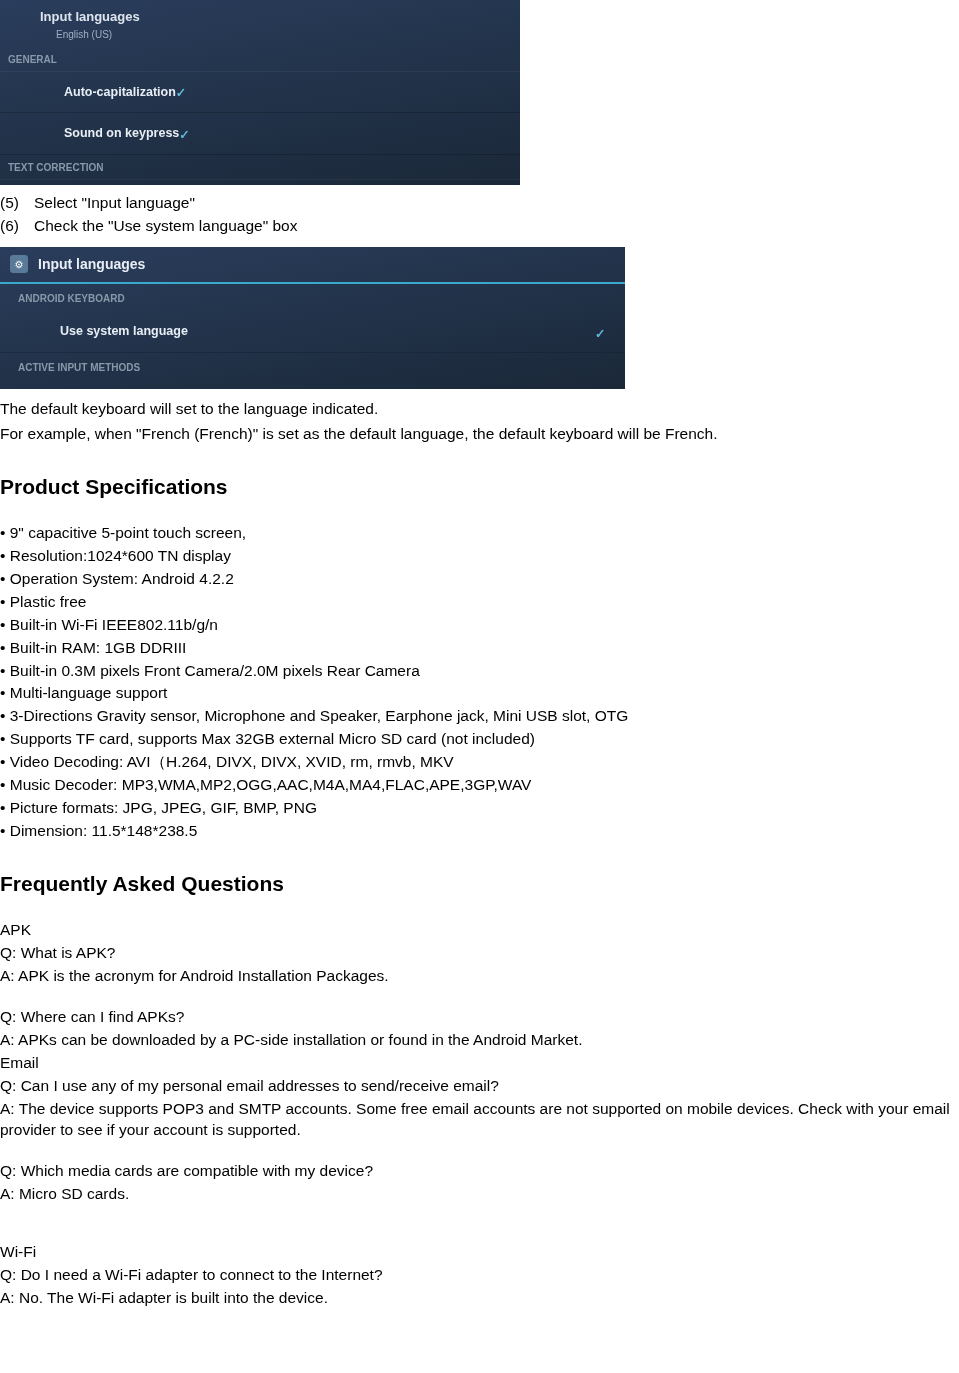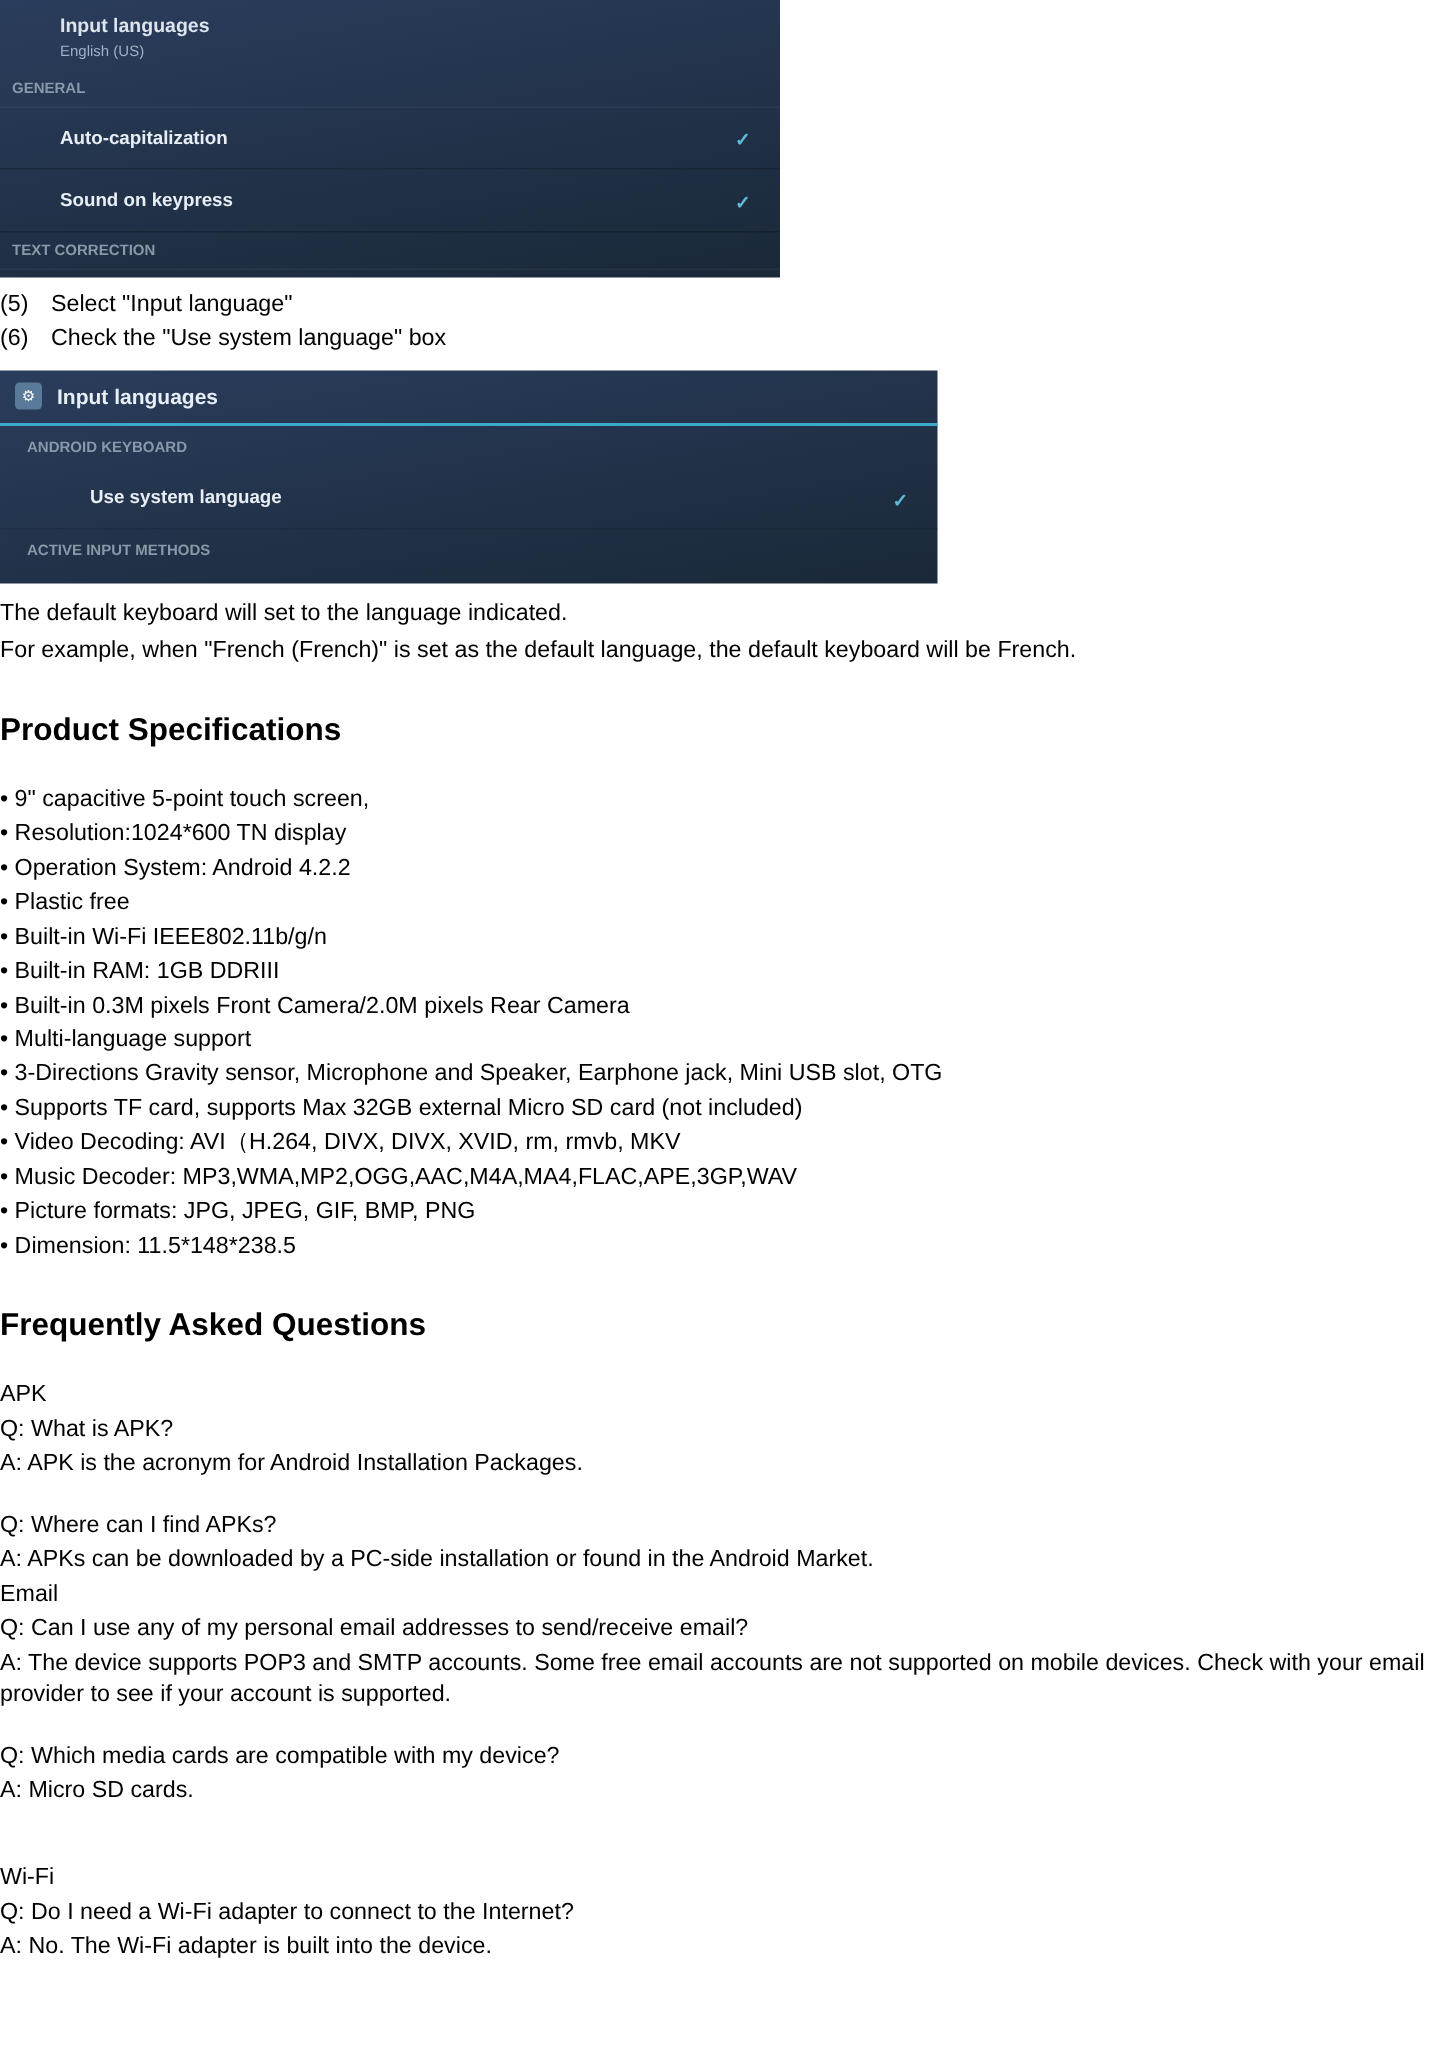--- a/index.html
+++ b/index.html
@@ -26,36 +26,35 @@
       display: flex;
       align-items: center;
       padding: 8px 12px 4px 40px;
       color: #dde4ed;
       font-size: 13px;
       font-weight: bold;
     }
     .ss1-sub {
       font-size: 10px;
       color: #9db0c5;
-      padding-left: 40px;
+      padding-left: 56px;
       margin-top: -2px;
       padding-bottom: 6px;
     }
     .ss1-section {
       color: #8899aa;
       font-size: 10px;
       font-weight: bold;
       padding: 6px 0 4px 8px;
       border-bottom: 1px solid rgba(255,255,255,0.05);
     }
     .ss1-item {
       display: flex;
-      justify-content: space-between;
-      align-items: center;
-      padding: 12px 16px 12px 40px;
+      align-items: center;
+      padding: 12px 16px 12px 64px;
       color: #e8eef5;
       font-size: 12.5px;
       font-weight: bold;
       border-bottom: 1px solid rgba(0,0,0,0.2);
     }
     .check {
       width: 14px;
       height: 14px;
       color: #5fb8d8;
       font-weight: bold;

